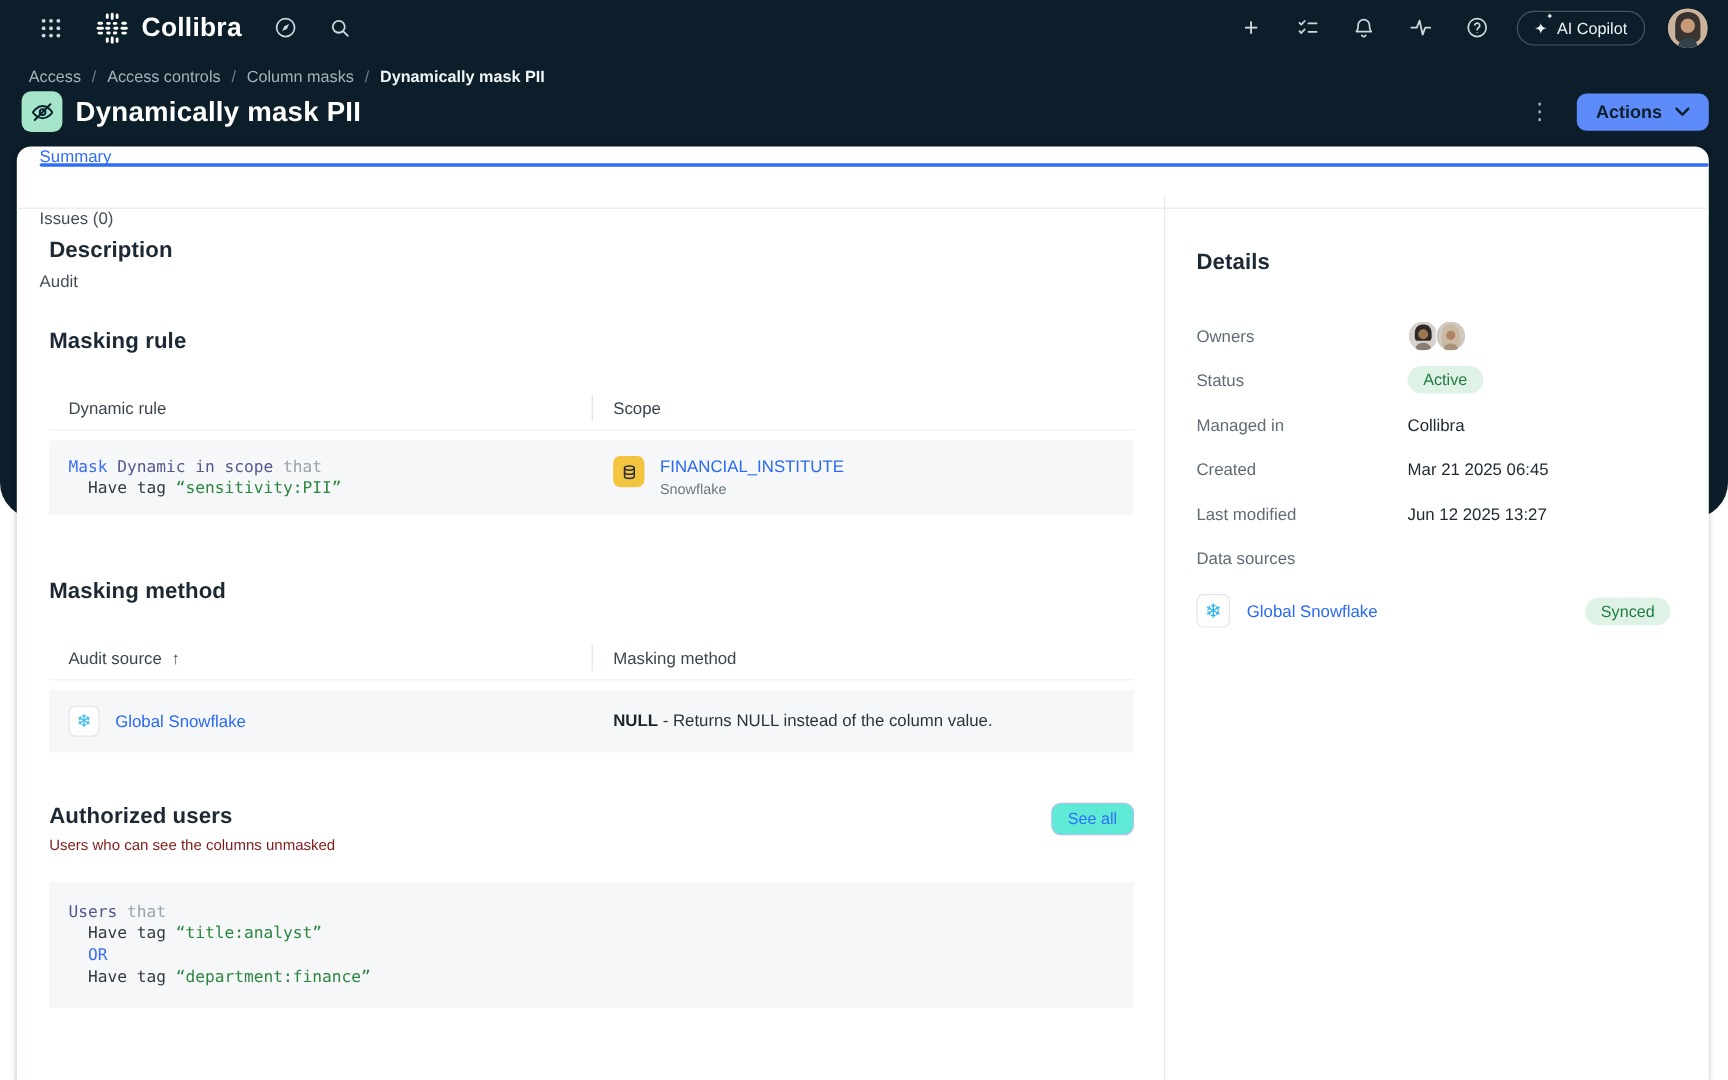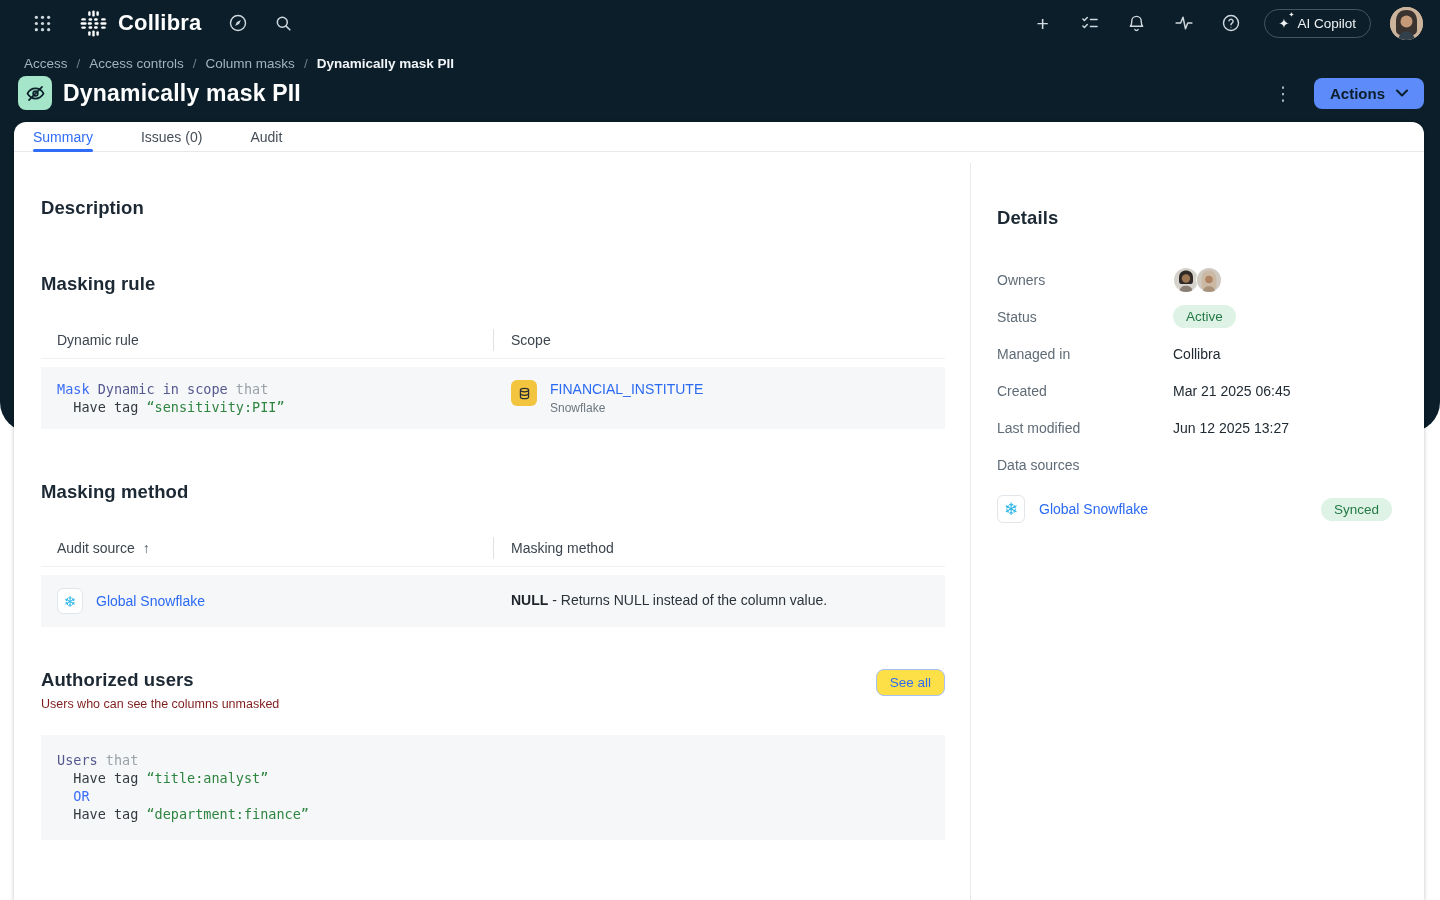--- a/index.html
+++ b/index.html
@@ -49,21 +49,21 @@
   .kebab { width:26px; height:26px; display:flex; align-items:center; justify-content:center;
            color:#aab7bf; font-size:19px; cursor:pointer; }
   .actions-btn { margin-left:18px; height:31px; padding:0 16px; border:none; border-radius:8px;
                  background:#5e8bfa; color:#0b1e29; font-size:15px; font-weight:700;
                  display:flex; align-items:center; gap:11px; cursor:pointer;
                  font-family:"Liberation Sans", sans-serif; }
 
   
   .card { position:absolute; top:122px; left:14px; width:1410px; height:778px;
           background:#fff; border-radius:12px 12px 0 0; box-shadow:0 1px 4px rgba(5,15,22,.25); }
-  .tabs { height:30px; border-bottom:1px solid #e7eaec; display:flex; padding-left:19px; gap:48px; }
+  .tabs { height:52px; border-bottom:1px solid #e7eaec; display:flex; padding-left:19px; gap:36px;flex-direction:column; }
   .tab { position:relative; display:flex; align-items:center; font-size:14px; color:#454e57; cursor:pointer; }
   .tab.active { color:#2f6df6; }
   .tab.active::after { content:""; position:absolute; left:0; right:0; bottom:-1px; height:3px;
                        background:#2f6df6; border-radius:2px; }
   .content { position:absolute; top:41px; bottom:0; left:0; right:0; display:flex; }
 
   
   .main-col { width:956px; padding:34px 25px 0 27px; }
   .sec-heading { font-size:18.5px; font-weight:700; color:#1c2833; letter-spacing:.1px; }
   .desc-text { margin-top:21px; padding-left:12px; font-size:14.5px; color:#2b333c; }
@@ -97,21 +97,21 @@
 
   .tile-snowflake { width:26px; height:26px; border-radius:6px; background:#fff; border:1px solid #e1e6ea;
                     display:flex; align-items:center; justify-content:center; flex:none;
                     color:#2bb5e8; font-size:15px; line-height:1; }
   .source-cell { display:flex; align-items:center; gap:13px; }
   .method-text { font-size:14px; color:#2b333c; padding-top:4px; }
   .method-name { font-weight:700; color:#1d242b; }
 
   .auth-header { display:flex; align-items:flex-start; justify-content:space-between; }
   .auth-sub { margin-top:6px; font-size:12.5px; color:#7f1d1d; }
-  .see-all { height:27px; padding:0 13px; background:#fde047; border:1px solid #a9c1f2; border-radius:8px;
+  .see-all { height:27px; padding:0 13px; background:#5eead4; border:1px solid #a9c1f2; border-radius:8px;
              color:#2f6df6; font-size:13.5px; cursor:pointer; font-family:"Liberation Sans", sans-serif; }
   .auth-code { margin-top:24px; background:#f6f7f8; padding:16px 16px 17px 16px; }
 
   
   .details-col { flex:1; border-left:1px solid #e7eaec; padding:44px 32px 0 26px; }
   .details-rows { margin-top:32px; }
   .d-row { display:flex; align-items:center; height:37px; }
   .d-label { width:176px; font-size:14px; color:#5f6b76; flex:none; }
   .d-value { font-size:14px; color:#212b34; }
   .badge { display:inline-block; padding:4px 13px; background:#def3e5; color:#237a45;

